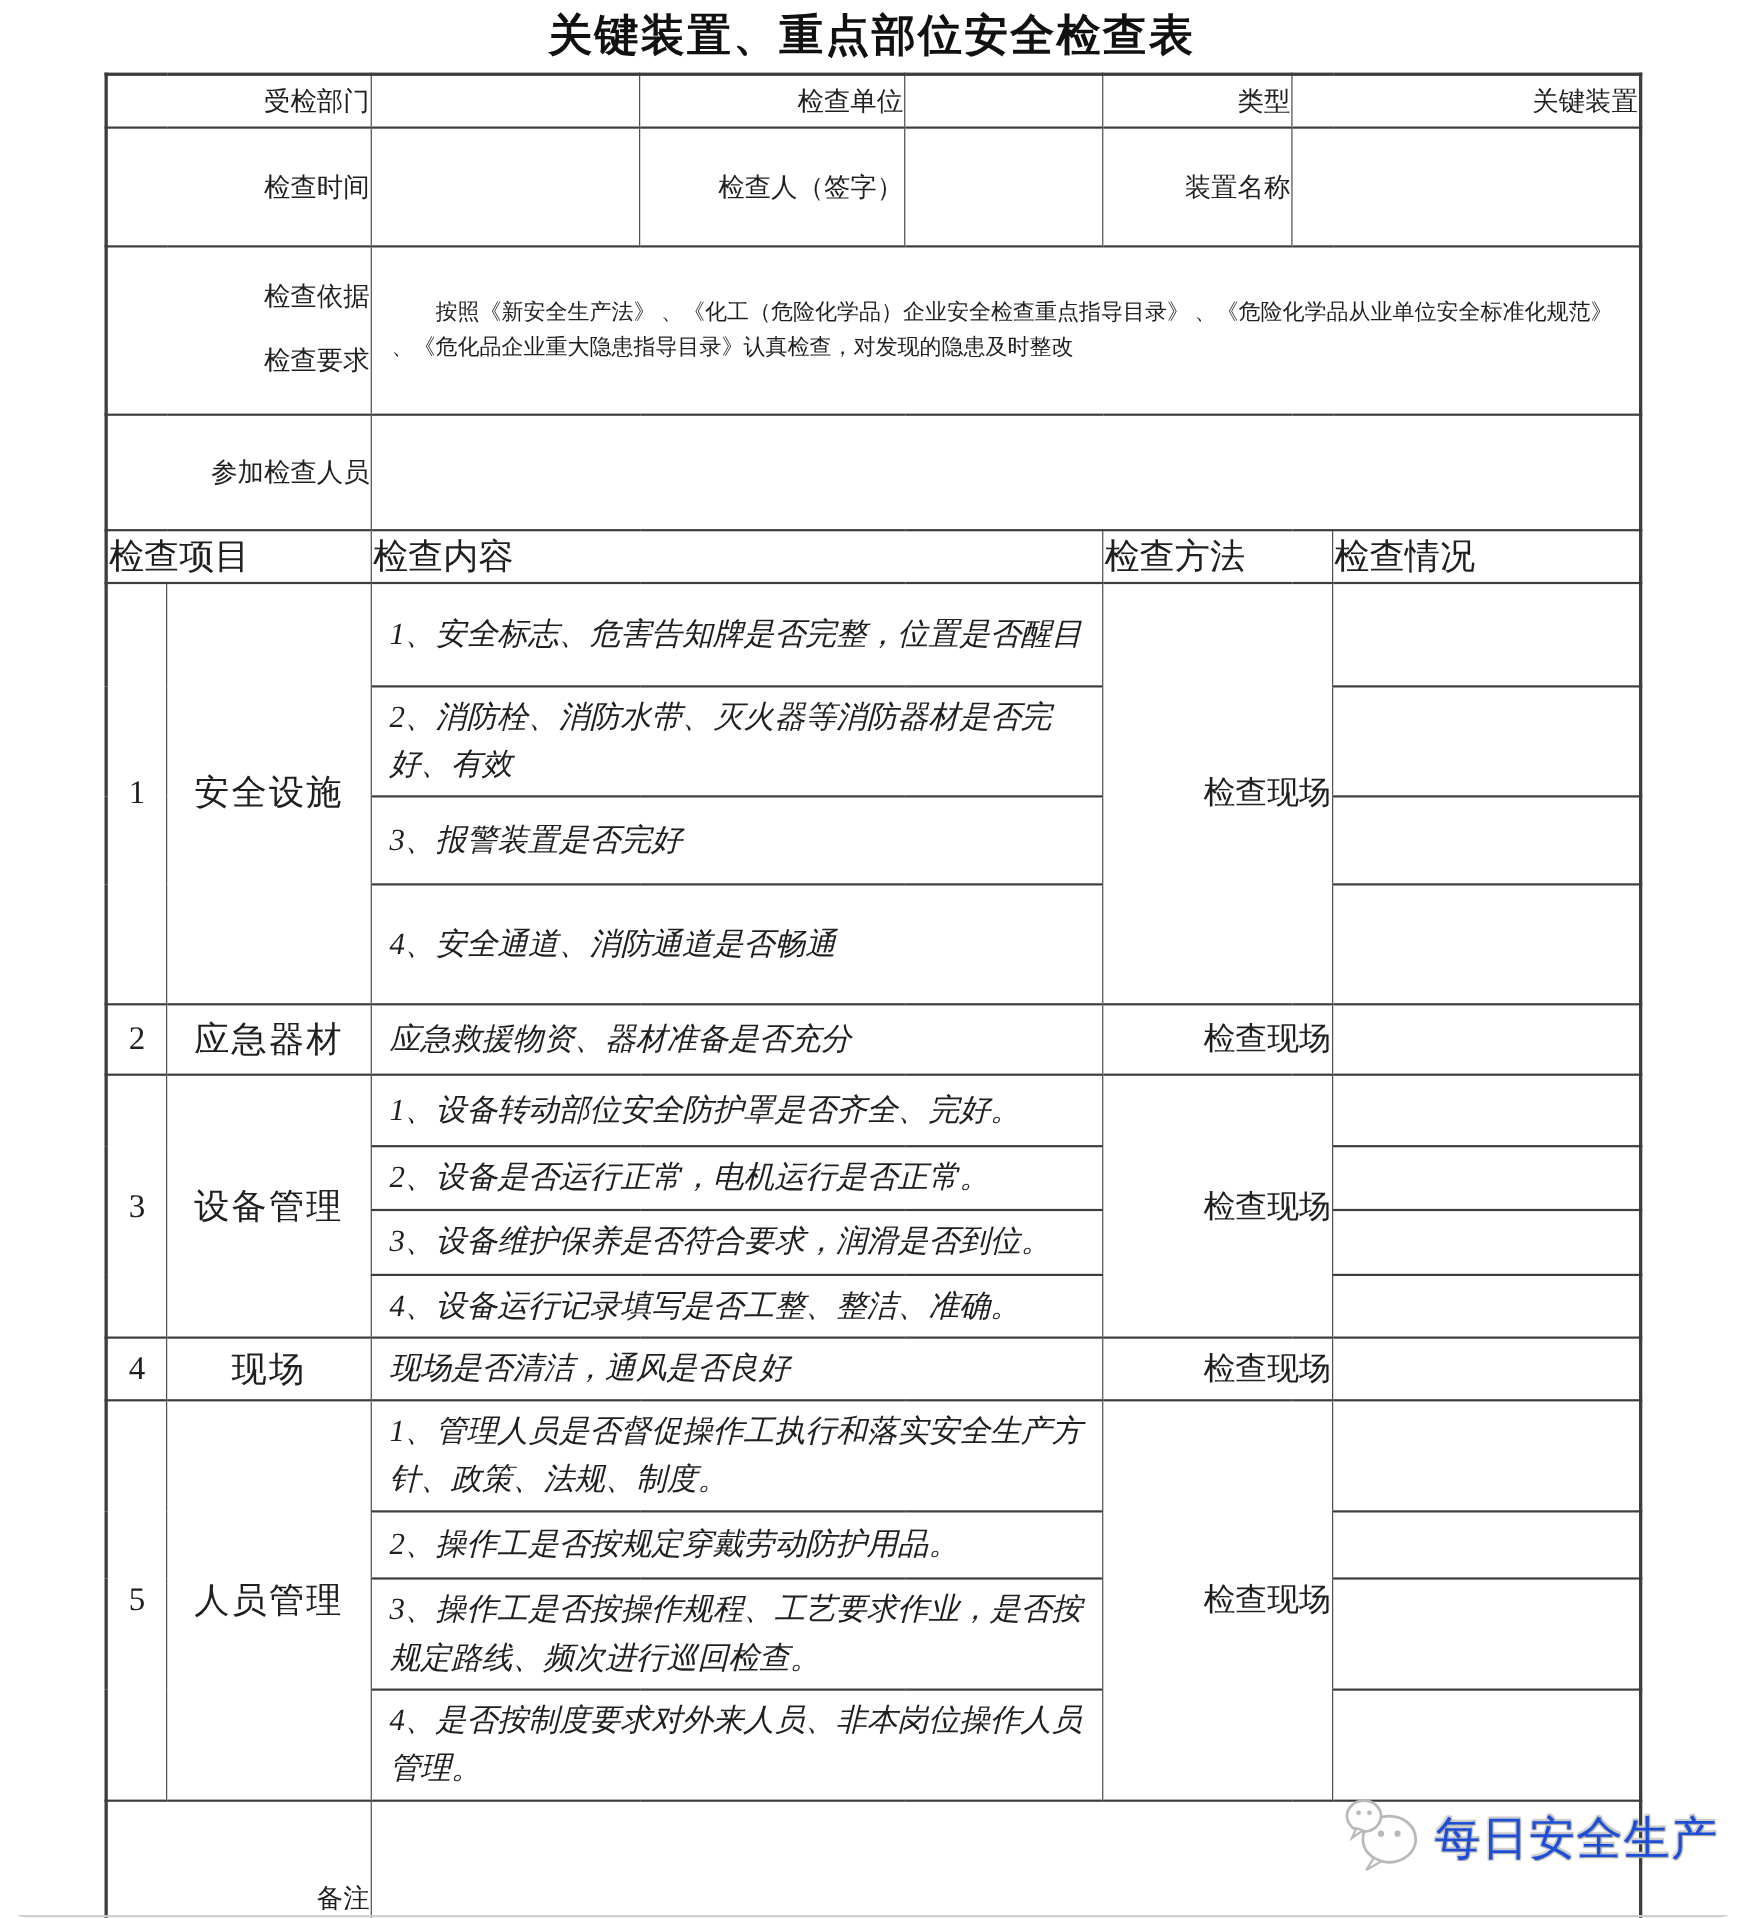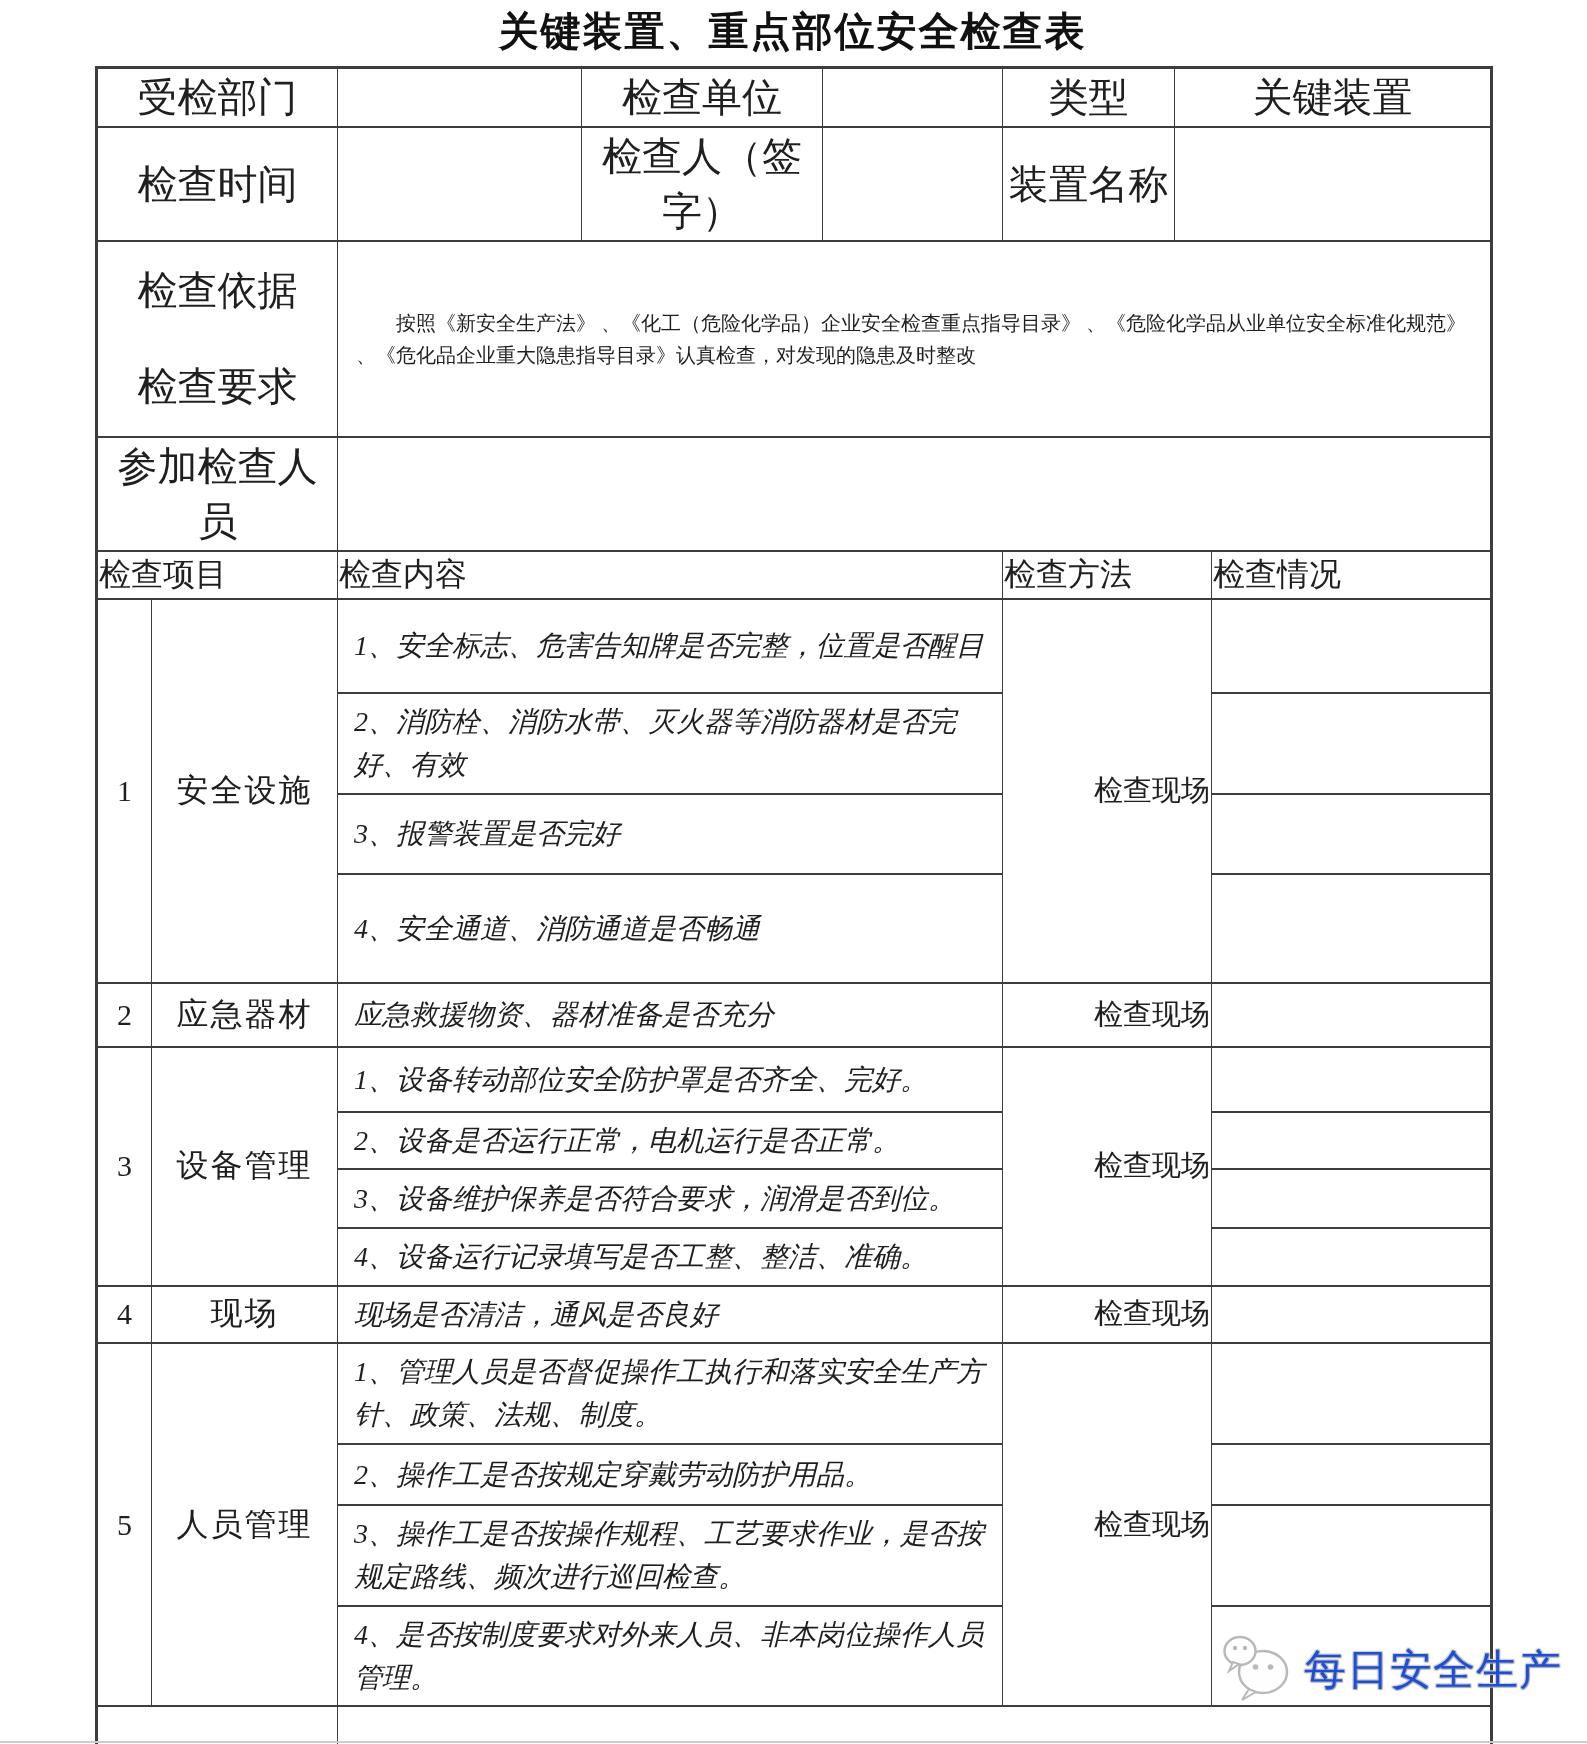--- a/index.html
+++ b/index.html
@@ -1,35 +1,35 @@
 <!DOCTYPE html>
 <html><head>
 <meta charset="utf-8">
 <style>
   html,body { margin:0; padding:0; background:#ffffff; }
   .page {
     position:relative; width:1587px; height:1744px; background:#ffffff;
-    font-family:"Liberation Serif", serif; color:#1f1f1f; overflow:hidden;
+    font-family:"Liberation Serif", serif; color:#1f1f1f; overflow:hidden;border-radius:28px;
   }
   .doc-title {
     position:absolute; top:4px; left:95px; width:1395px;
     text-align:center; font-size:40px; font-weight:bold; letter-spacing:2px;
     font-family:"Liberation Sans", sans-serif; color:#111111;
   }
   table.form {
     position:absolute; left:95px; top:66px; width:1395px; height:1662px;
     border-collapse:collapse; table-layout:fixed;
     border:3px solid #3d3d3d;
   }
   table.form td {
     border:solid #3d3d3d; border-width:2px 1px;
     vertical-align:middle; overflow:hidden;
     word-break:break-all;
   }
-  td.lab    { text-align:center; font-size:40px; }
+  td.lab    { text-align:right; font-size:24px; }
   td.head   { font-size:32px; }
   td.num    { text-align:center; font-size:30px; }
   td.name   { text-align:center; font-size:32px; letter-spacing:2px;margin-top:35px; }
   td.method { text-align:right; font-size:29px;margin-top:40px; }
   td.content{ text-align:left; font-size:28px; line-height:1.55; padding:6px 16px;font-style:italic; }
   td.basis  { text-align:left; font-size:20px; line-height:1.6; padding:8px 18px; text-indent:2em; }
   td.basis-label { white-space:pre-line; line-height:2.4; }
   td.blank  { background:#ffffff; }
   .watermark {
     position:absolute; left:1222px; top:1634px; z-index:5;

